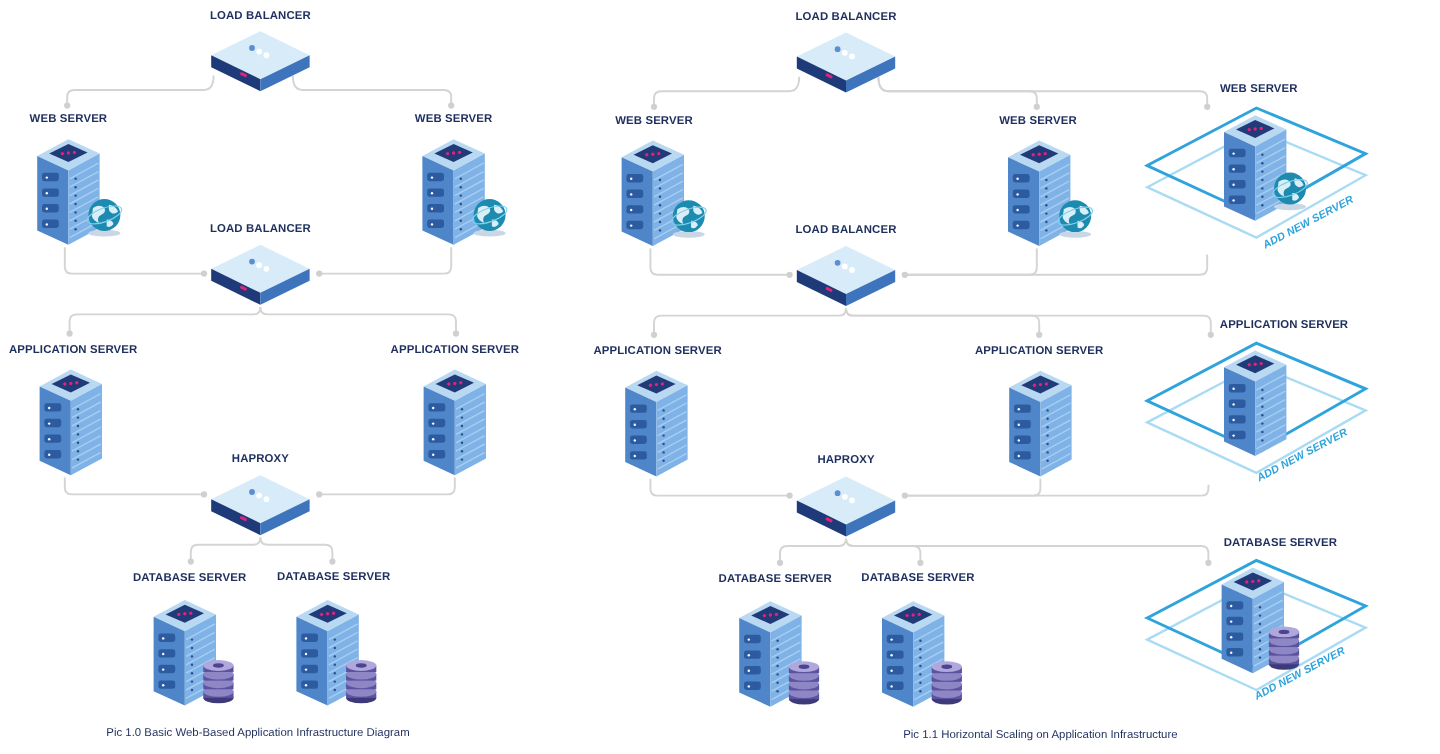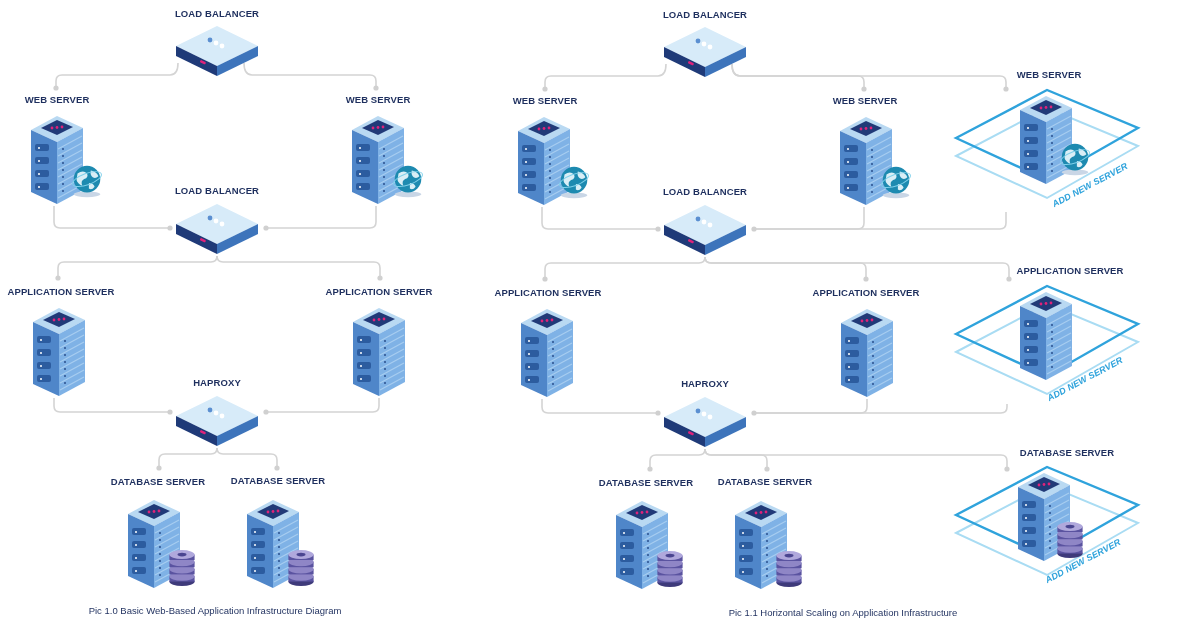--- a/index.html
+++ b/index.html
@@ -302,15 +302,15 @@
         <use href="#platform"></use>
       </svg>
     <svg class="node" style="left:1012px;top:465px" width="64" height="100">
         <use href="#server"></use>
       </svg>
     <svg class="node" style="left:1052px;top:520px" width="36" height="42">
         <use href="#db"></use>
       </svg>
     <div class="lbl" style="left:1083px;top:556px;transform:translateX(-50%) rotate(-28deg);font-style:italic;color:#2fa3dc;font-size:9px">ADD NEW SERVER</div>
 
-    <div class="caption" style="left:843px;top:607px">Pic 1.1 Horizontal Scaling on Application Infrastructure</div>
+    <div class="caption" style="left:867px;top:607px">Pic 1.1 Horizontal Scaling on Application Infrastructure</div>
   </div>
 </div>
 
 </body></html>

